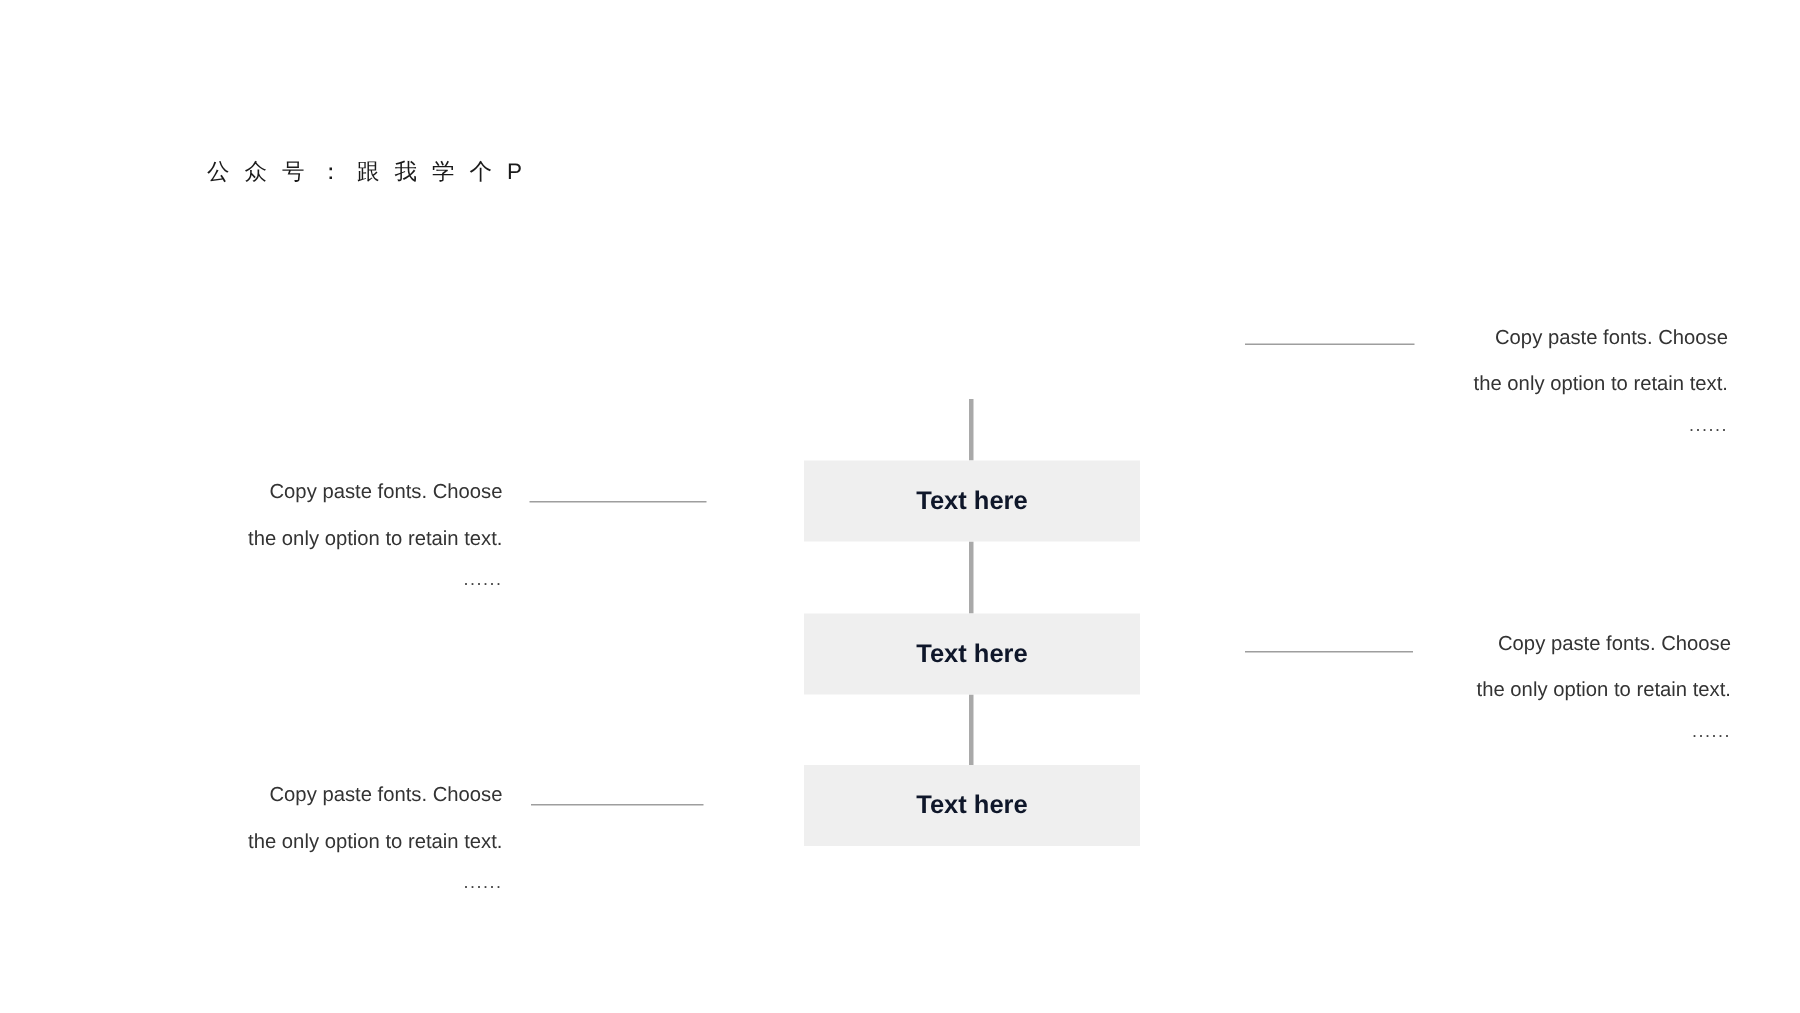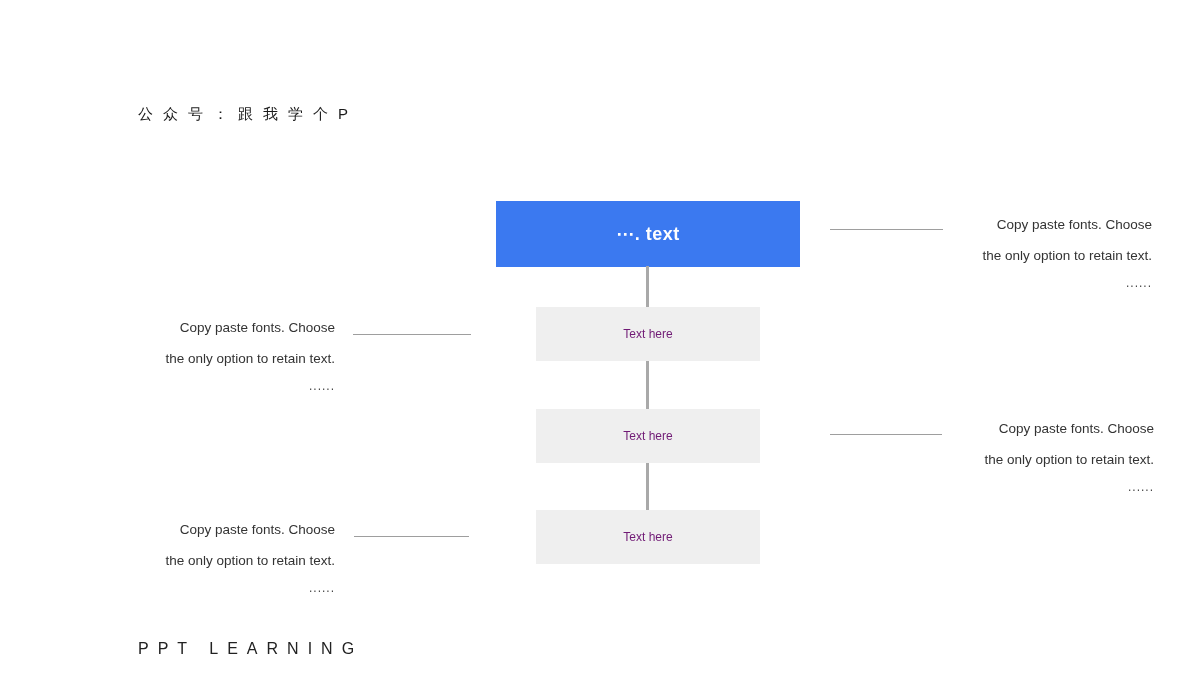--- a/index.html
+++ b/index.html
@@ -46,23 +46,23 @@
     position: absolute;
     left: 488px;
     width: 224px;
     height: 54px;
     background: #efefef;
     display: flex;
     align-items: center;
     justify-content: center;
   }
   .gray-box .box-label {
-    color: #701a75;
-    font-size: 12px;
-    font-weight: 400;
+    color: #0f172a;
+    font-size: 17px;
+    font-weight: 700;
   }
   .gray-box.b1 { top: 259px; }
   .gray-box.b2 { top: 361px; }
   .gray-box.b3 { top: 462px; }
 
   .connector {
     position: absolute;
     left: 598px;
     width: 3px;
     background: #a9a9a9;
@@ -121,23 +121,20 @@
   }
   .watermark .brand { font-weight: bold; margin-right: 8px; }
 </style>
 </head>
 <body>
 
 <div class="slide">
 
   <div class="header-title">公众号：跟我学个P</div>
 
-  <div class="root-box">
-    <span class="root-label">⋯. text</span>
-  </div>
 
   <div class="connector c1"></div>
   <div class="connector c2"></div>
   <div class="connector c3"></div>
 
   <div class="gray-box b1">
     <span class="box-label">Text here</span>
   </div>
   <div class="gray-box b2">
     <span class="box-label">Text here</span>
@@ -167,16 +164,15 @@
   </div>
   <div class="leader-line l-right-top"></div>
 
   <div class="annotation a-right-bottom">
     <div>Copy paste fonts. Choose</div>
     <div>the only option to retain text.</div>
     <div class="dots">......</div>
   </div>
   <div class="leader-line l-right-bottom"></div>
 
-  <div class="footer-text">PPT LEARNING</div>
 
 
 </div>
 
 </body></html>

